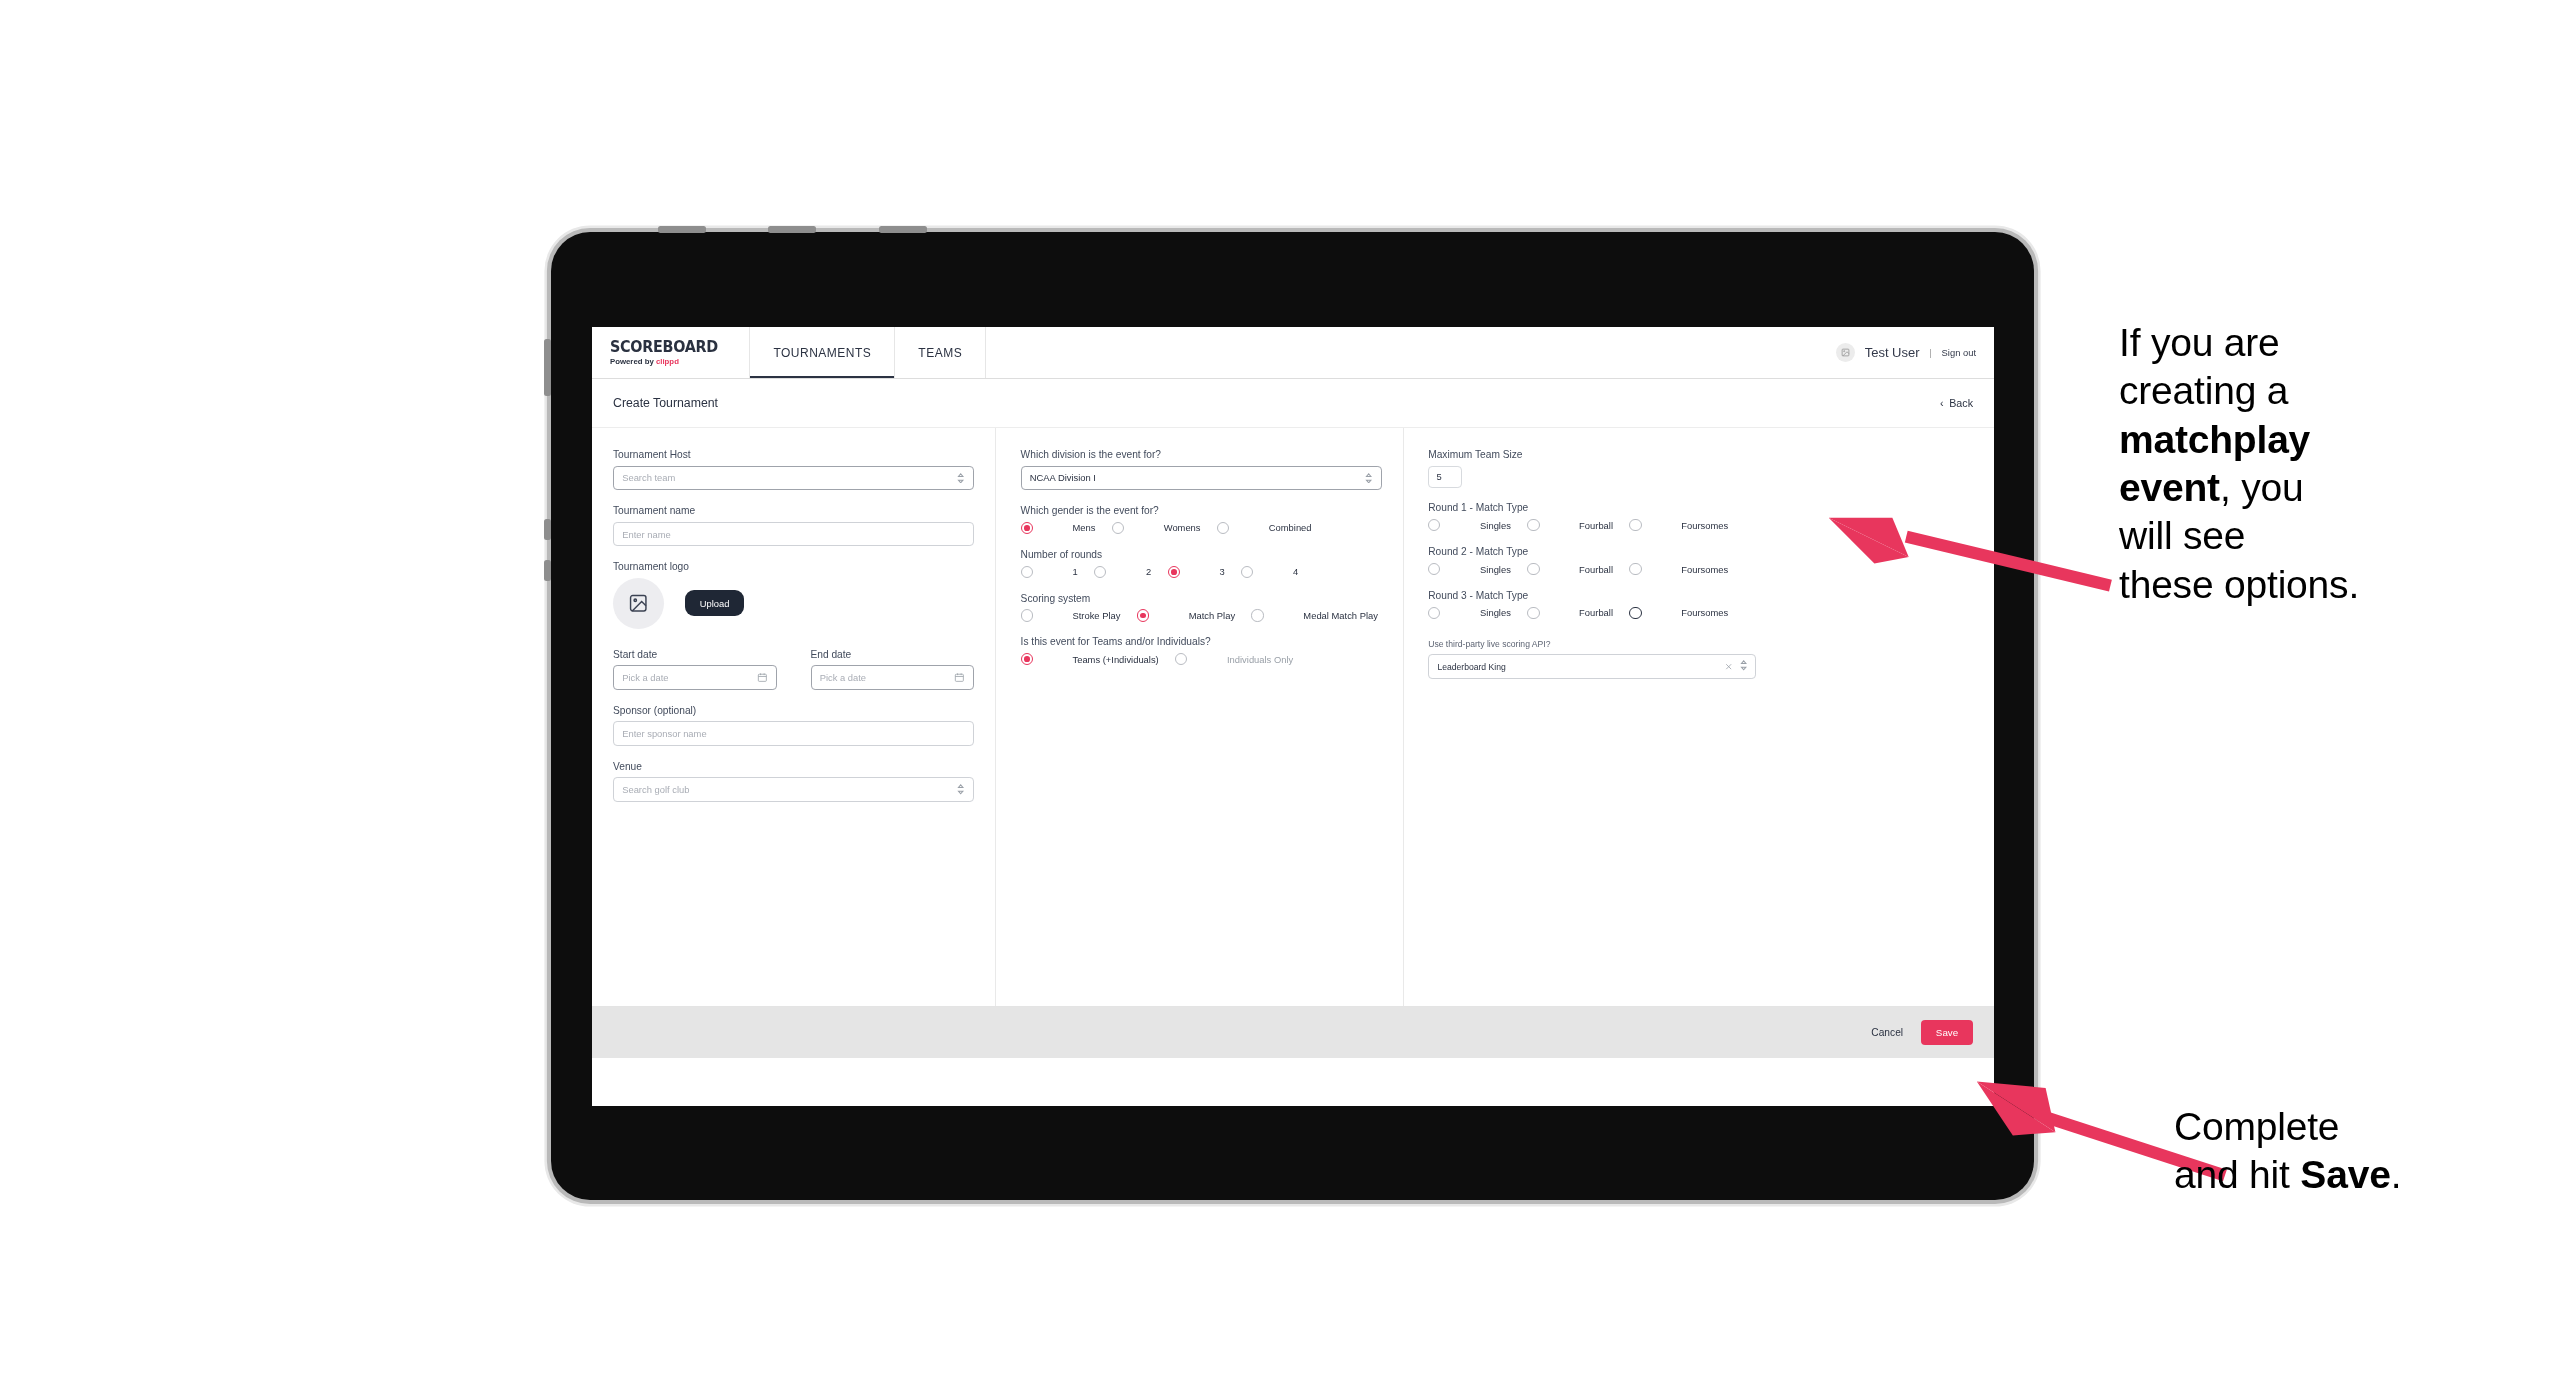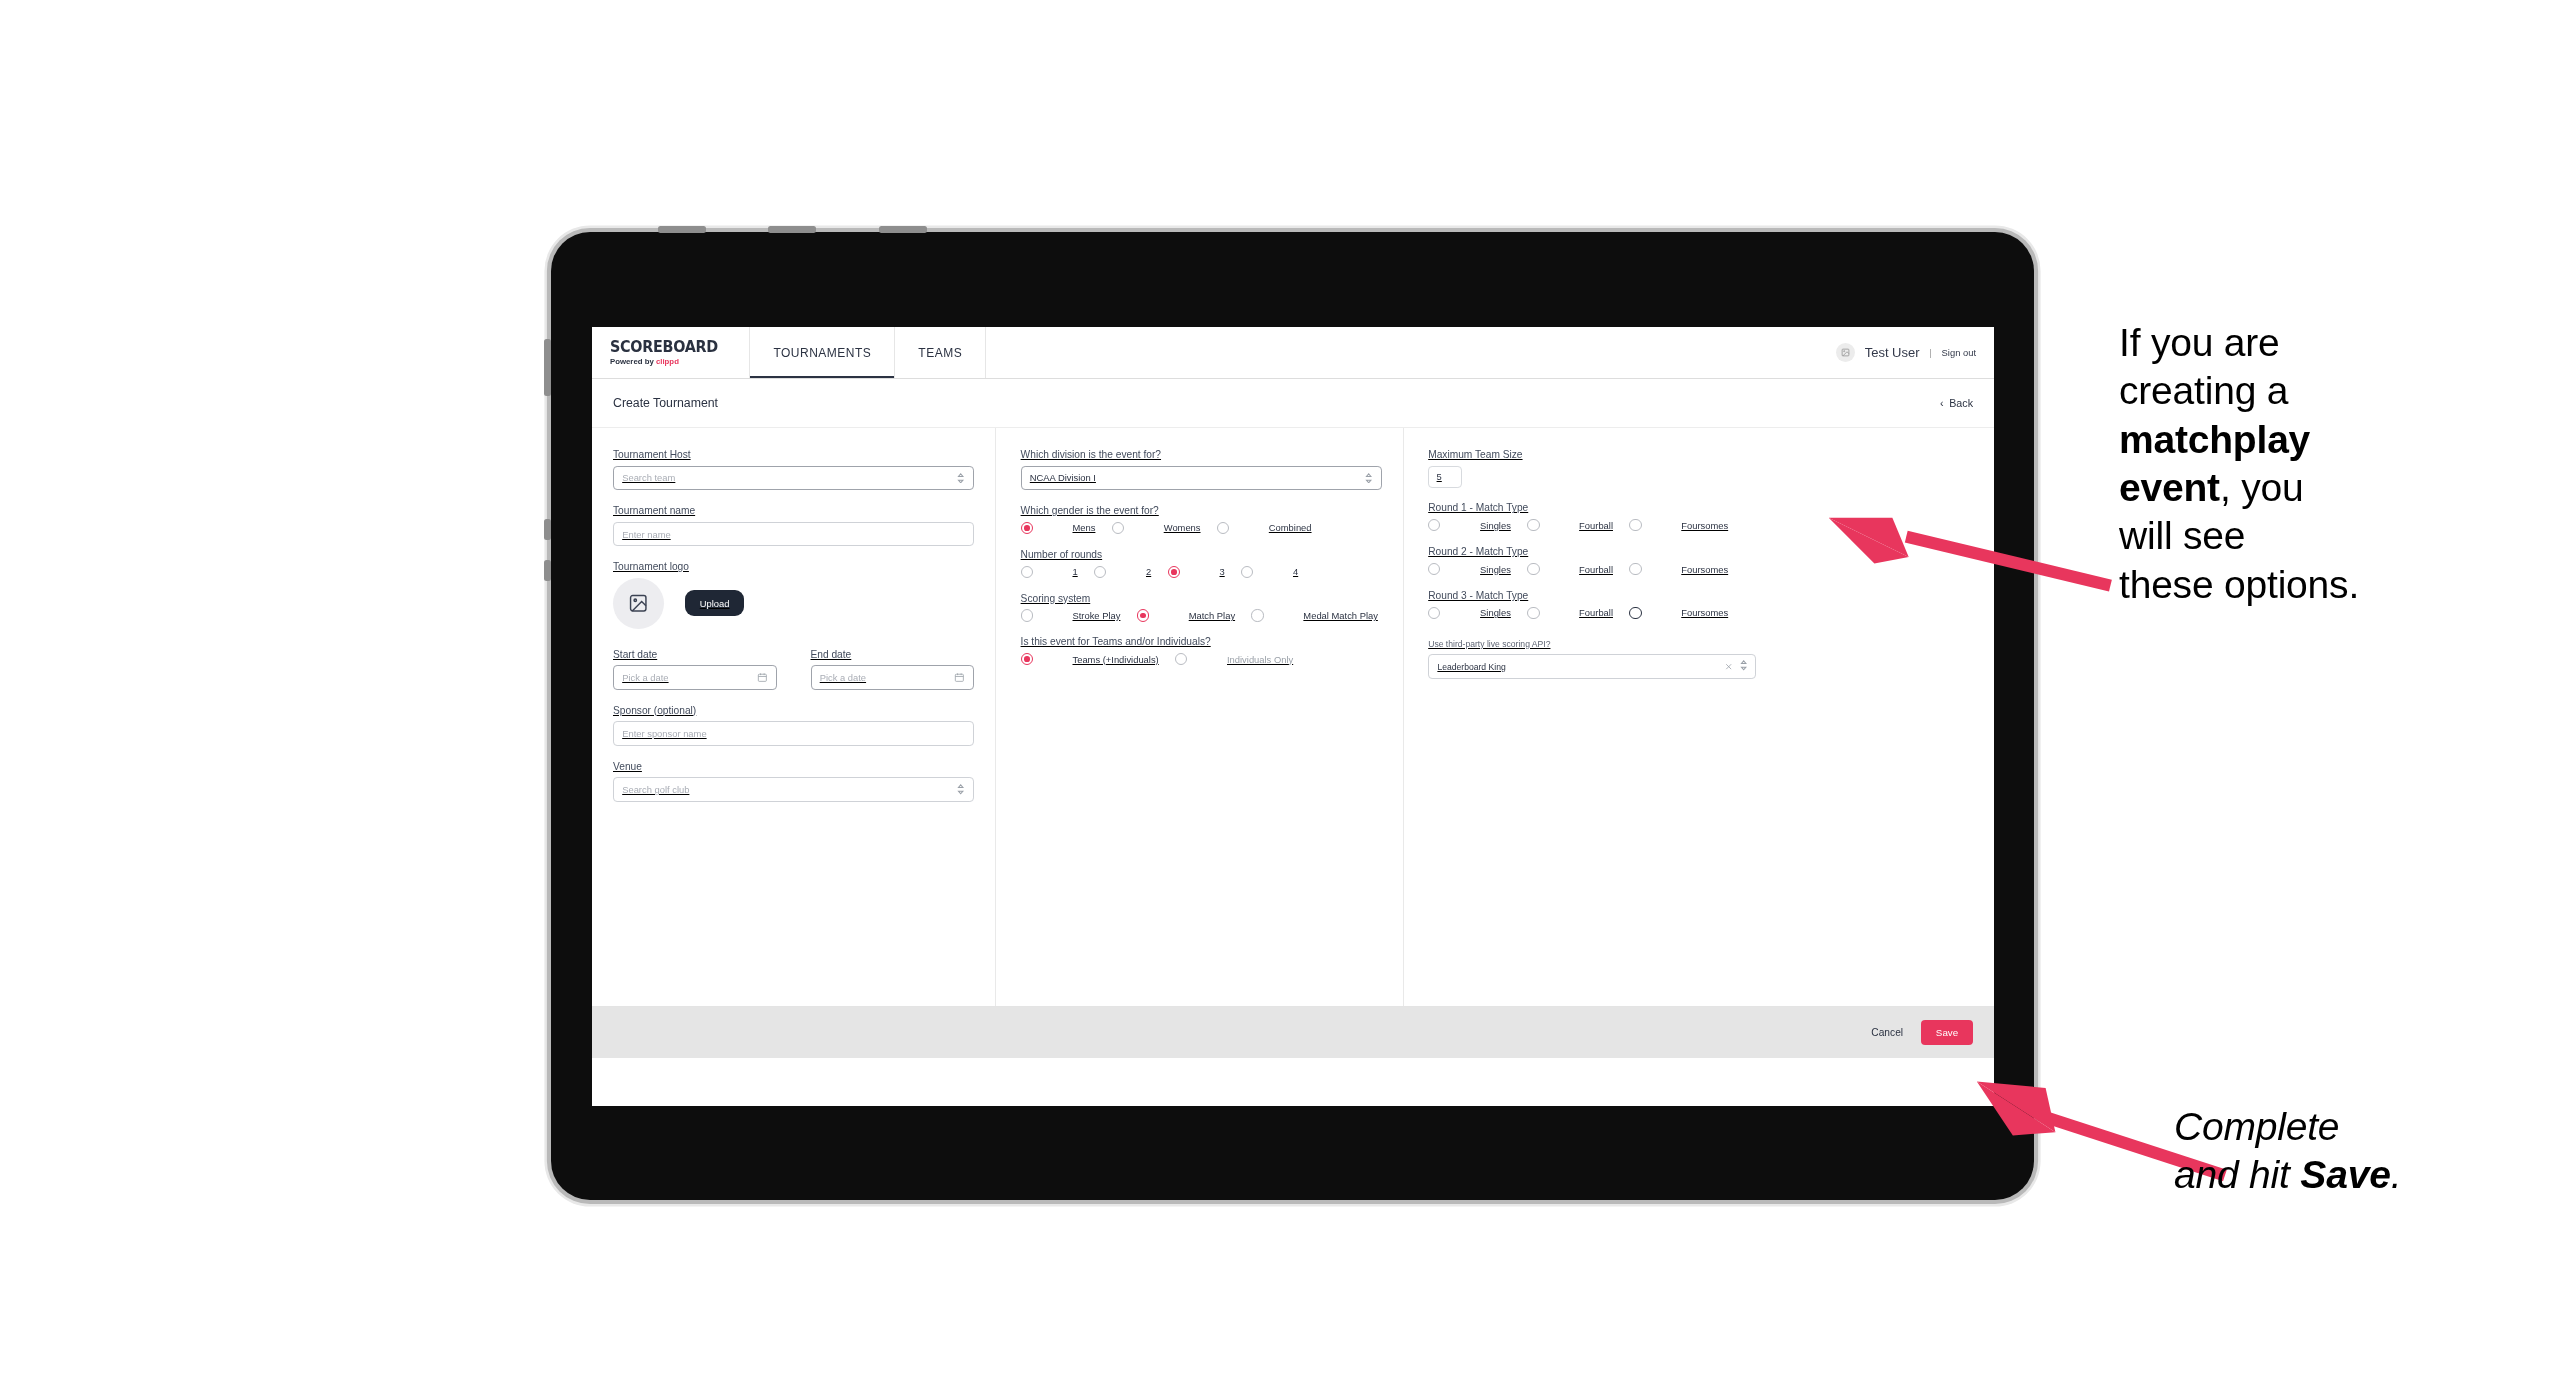--- a/index.html
+++ b/index.html
@@ -75,21 +75,21 @@
     margin-left:auto;display:flex;align-items:center;gap:5.7px;
     font-size:10.7px;color:#2b3242;cursor:pointer;
   }
   .back-chev{font-size:10.7px;color:#2b3242;line-height:1;}
 
   
   .form-body{
     display:flex;height:578px;background:#fff;
     border-top:0.8px solid #ededed;
   }
-  .col{padding:21px 0 0 0;position:relative;text-decoration:underline;}
+  .col{padding:21px 0 0 0;position:relative;}
   .col1{width:361px;padding-left:21px;padding-right:21px;}
   .col2{width:361px;padding-left:24.6px;padding-right:21px;border-left:0.8px solid #e9e9e9;}
   .col3{width:328px;padding-left:24.6px;padding-right:21px;border-left:0.8px solid #e9e9e9;}
 
   .fld-label{font-size:10.2px;color:#424b5c;margin-bottom:5.7px;}
   .fld-label.sm{font-size:8.6px;color:#5d6473;}
   .fld-label.mt{margin-top:14.8px;}
 
   .input{
     height:24.6px;border:0.8px solid #9fa3ab;border-radius:4.1px;background:#fff;
@@ -145,21 +145,21 @@
     padding:6.6px 14.8px;cursor:pointer;
   }
 
   
   .anno{
     position:absolute;color:#000;font-size:39px;line-height:1.24;
     font-family:"Liberation Sans", sans-serif;letter-spacing:-0.2px;
   }
   .anno b{font-weight:bold;}
   .anno-top{left:2119px;top:295px;width:352px;}
-  .anno-bottom{left:2174px;top:1079px;width:361px;font-style:italic;}
+  .anno-bottom{left:2174px;top:1079px;width:361px;}
 
   .arrow-svg{position:absolute;pointer-events:none;}
 </style>
 </head>
 <body>
 
 <div class="stage">
 
   <div class="tablet">
     <div class="tablet-btn btn-top-a"></div>

